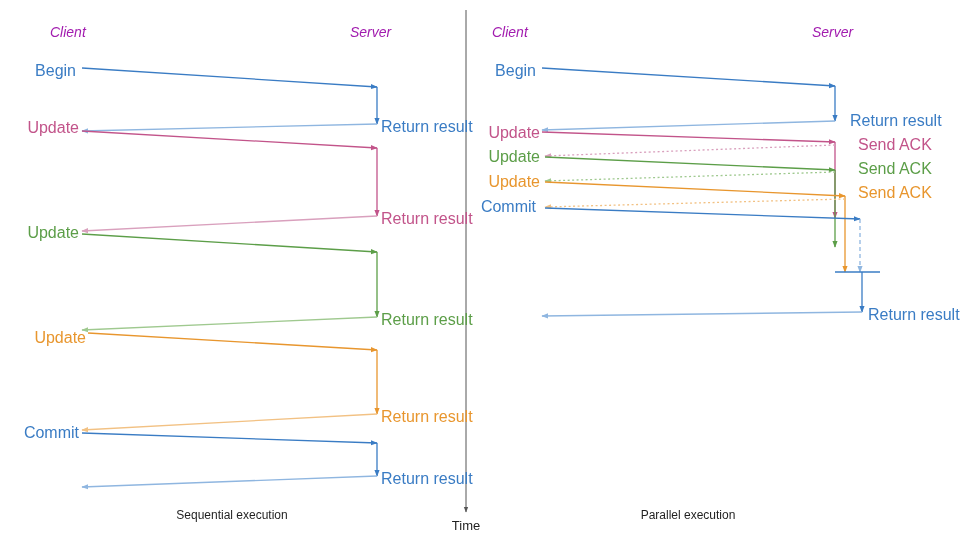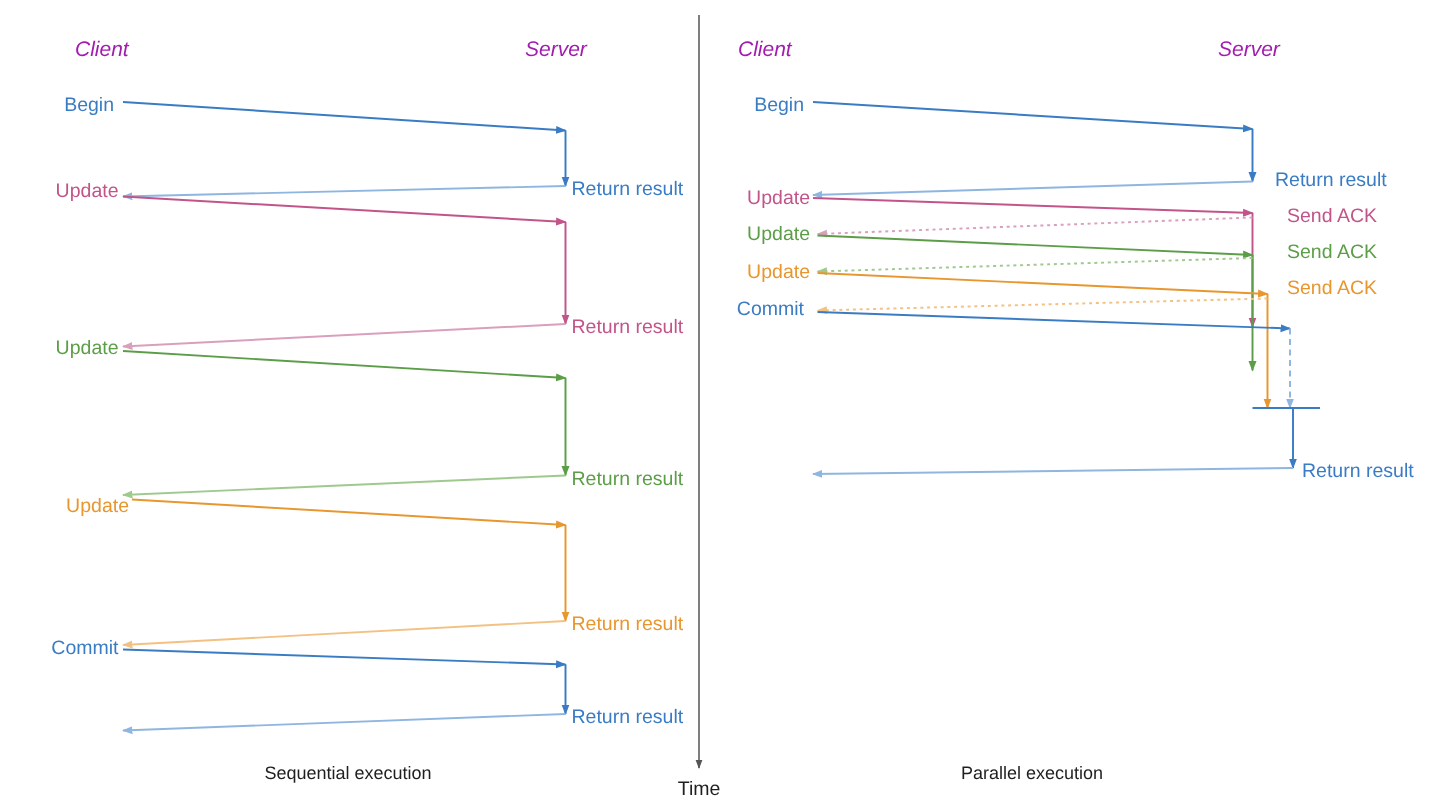--- a/index.html
+++ b/index.html
@@ -6,21 +6,21 @@
   body{
     width:960px;height:540px;background:#ffffff;
     font-family:"Liberation Sans","DejaVu Sans",sans-serif;
     position:relative;overflow:hidden;
   }
   #diagram{position:absolute;left:0;top:0;width:960px;height:540px;}
   .lane-title{
     position:absolute;font-style:italic;font-size:14px;color:#a21caf;
     white-space:nowrap;
   }
-  .msg-label{position:absolute;font-size:13px;white-space:nowrap;}
+  .msg-label{position:absolute;font-size:16px;white-space:nowrap;}
   .msg-label.right-of{}
   .msg-label.left-of{transform:translateX(-100%);}
   .caption{
     position:absolute;font-size:12px;color:#1f1f1f;white-space:nowrap;
     transform:translateX(-50%);
   }
   .axis-label{
     position:absolute;font-size:13px;color:#1f1f1f;white-space:nowrap;
     transform:translateX(-50%);
     text-align:center;

